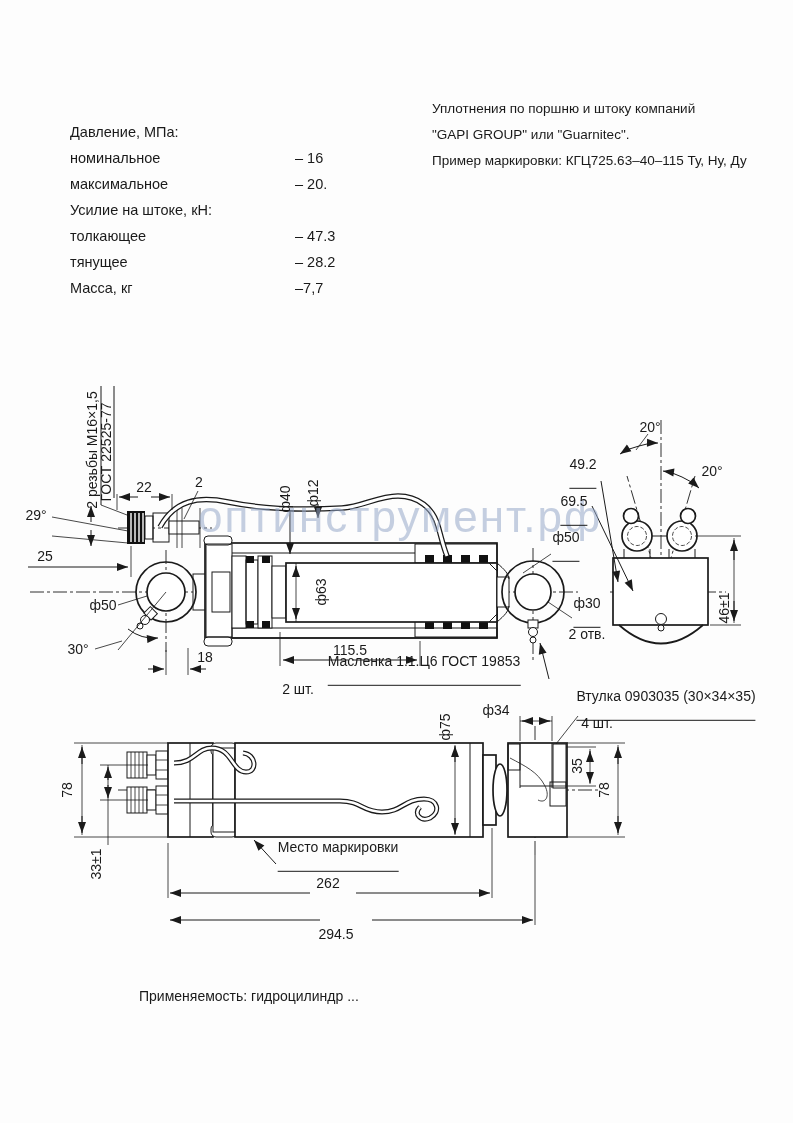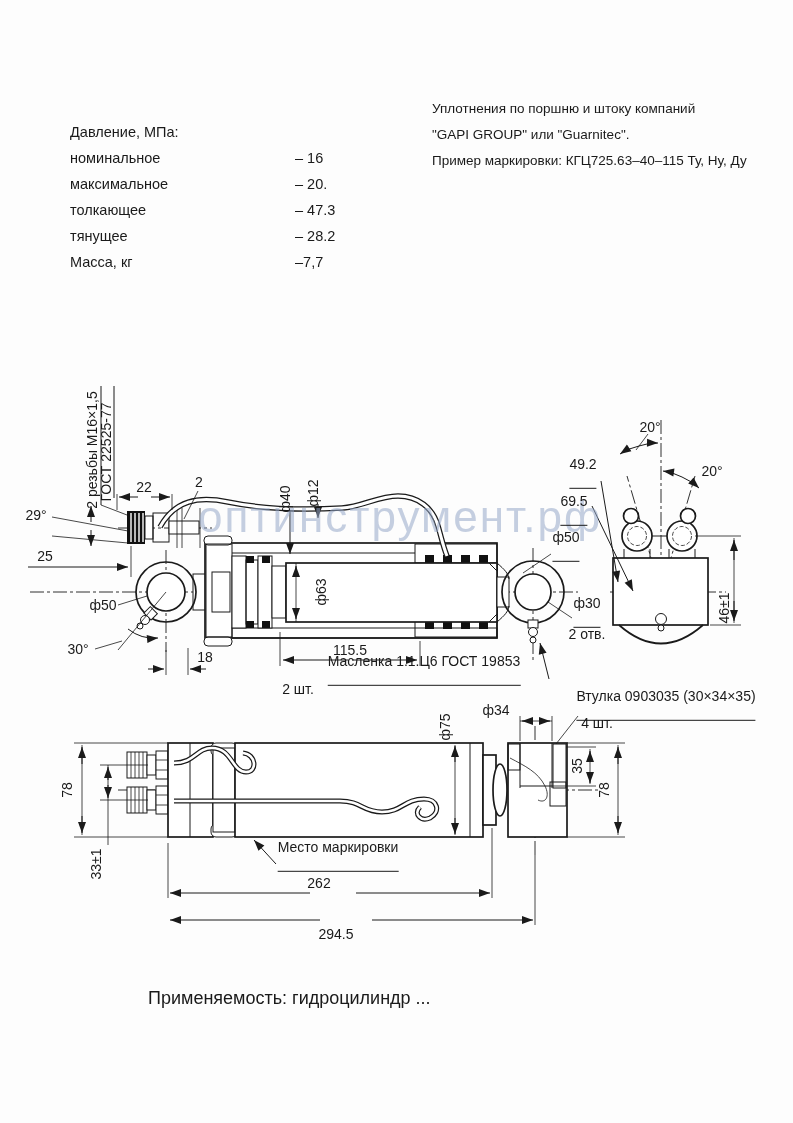--- a/index.html
+++ b/index.html
@@ -10,21 +10,21 @@
   #specs{position:absolute;left:70px;top:124px;font-size:14.5px;}
   .spec-row{position:relative;height:26px;width:340px;}
   .spec-val{position:absolute;left:225px;top:0;}
   #seal-note{position:absolute;left:432px;top:96px;font-size:13.5px;line-height:26px;white-space:nowrap;}
   .lbl{position:absolute;font-size:14px;white-space:nowrap;line-height:1.1;}
   .ctr{transform:translate(-50%,-50%);}
   .rot{transform:translate(-50%,-50%) rotate(-90deg);}
   .ul{border-bottom:1.3px solid #1a1a1a;padding-bottom:16px;}
   #watermark{position:absolute;left:198px;top:492px;font-size:44px;letter-spacing:2px;
         color:rgba(150,167,200,0.55);font-weight:normal;}
-  #applicability{position:absolute;left:148px;top:988px;font-size:18px;}
+  #applicability{position:absolute;left:139px;top:988px;font-size:14px;}
   svg{position:absolute;left:0;top:0;}
   .s2{stroke:#1a1a1a;stroke-width:1.7;fill:none;}
   .s1{stroke:#1a1a1a;stroke-width:1;fill:none;}
   .f{fill:#ffffff;}
   .cl{stroke:#1a1a1a;stroke-width:0.9;fill:none;stroke-dasharray:14 3 3 3;}
   .dim{stroke:#1a1a1a;stroke-width:1;fill:none;}
   .th{stroke:#1a1a1a;stroke-width:0.8;fill:none;}
   .blk{fill:#111;stroke:none;}
 </style>
 </head>
@@ -295,20 +295,24 @@
     </div>
     <div class="spec-row">
       <span>номинальное</span>
       <span class="spec-val">– 16</span>
     </div>
     <div class="spec-row">
       <span>максимальное</span>
       <span class="spec-val">– 20.</span>
     </div>
     <div class="spec-row">
+      <span>Усилие на штоке, кН:</span>
+      <span class="spec-val"></span>
+    </div>
+    <div class="spec-row">
       <span>толкающее</span>
       <span class="spec-val">– 47.3</span>
     </div>
     <div class="spec-row">
       <span>тянущее</span>
       <span class="spec-val">– 28.2</span>
     </div>
     <div class="spec-row">
       <span>Масса, кг</span>
       <span class="spec-val">–7,7</span>
@@ -342,21 +346,21 @@
 
   <div class="lbl ctr" style="left:650px;top:428px;">20°</div>
   <div class="lbl ctr" style="left:712px;top:472px;">20°</div>
   <div class="lbl ctr ul" style="left:583px;top:473px;">49.2</div>
   <div class="lbl ctr ul" style="left:574px;top:510px;">69.5</div>
   <div class="lbl rot" style="left:725px;top:608px;">46±1</div>
 
   <div class="lbl rot" style="left:68px;top:790px;">78</div>
   <div class="lbl rot" style="left:97px;top:864px;">33±1</div>
   <div class="lbl ctr ul" style="left:338px;top:856px;">Место маркировки</div>
-  <div class="lbl ctr" style="left:319px;top:884px;">262</div>
+  <div class="lbl ctr" style="left:328px;top:884px;">262</div>
   <div class="lbl ctr" style="left:336px;top:911px;margin-top:24px;">294.5</div>
   <div class="lbl rot" style="left:446px;top:727px;">ф75</div>
   <div class="lbl ctr" style="left:496px;top:711px;">ф34</div>
   <div class="lbl ctr ul" style="left:666px;top:705px;">Втулка 0903035 (30×34×35)</div>
   <div class="lbl ctr" style="left:597px;top:724px;">4 шт.</div>
   <div class="lbl rot" style="left:578px;top:766px;">35</div>
   <div class="lbl rot" style="left:605px;top:790px;">78</div>
 
   <div id="applicability">Применяемость: гидроцилиндр ...</div>
 </div>

